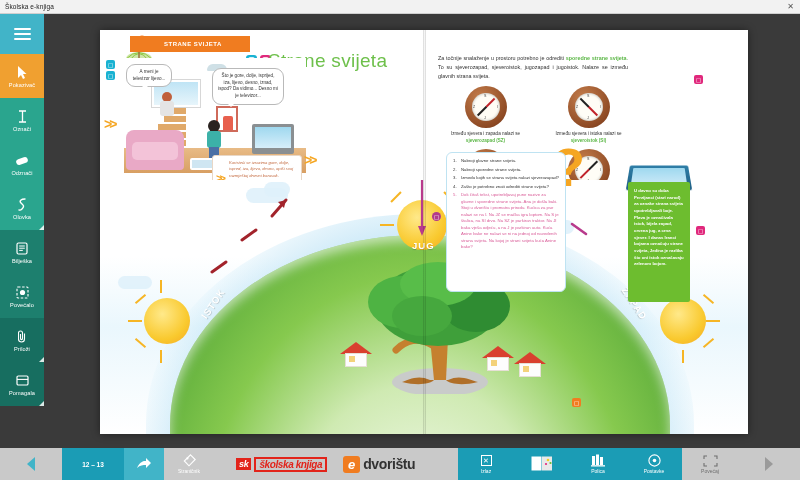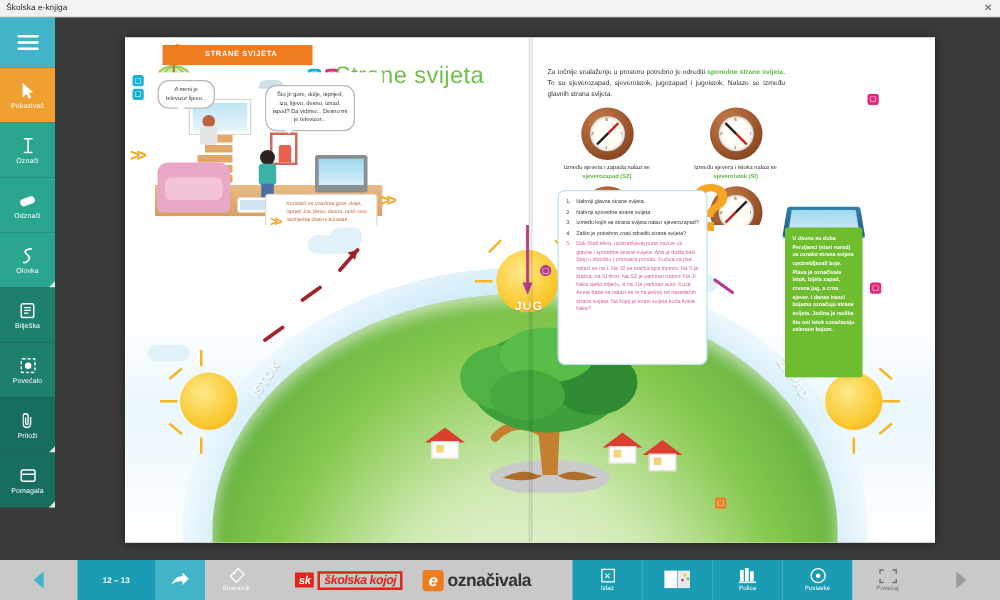--- a/index.html
+++ b/index.html
@@ -758,25 +758,25 @@
         <svg width="13" height="13" viewBox="0 0 13 13">
             <path d="M7.5 0.8 L12.2 5.5 L6 11.8 L1.3 7 Z" stroke="#fff" stroke-width="1.1" fill="none"></path>
             <circle cx="4.4" cy="4.4" r="1.1" fill="#fff"></circle>
           </svg>
       </span>
       <span class="bl2">Straničnik</span>
     </div>
 
     <div class="logo-sk">
       <span class="sk-red">sk</span>
-      <span class="sk-word">školska kojoj</span>
+      <span class="sk-word">školska knjiga</span>
     </div>
     <div class="logo-ep">
       <span class="e">e</span>
-      <span class="w">označivala</span>
+      <span class="w">dvorištu</span>
     </div>
 
     <div style="flex:1"></div>
 
     <div id="bb-izlaz" class="bb">
       <span class="bi">
           <span class="sqicon">✕</span>
         </span>
       <span class="bl2">Izlaz</span>
     </div>

